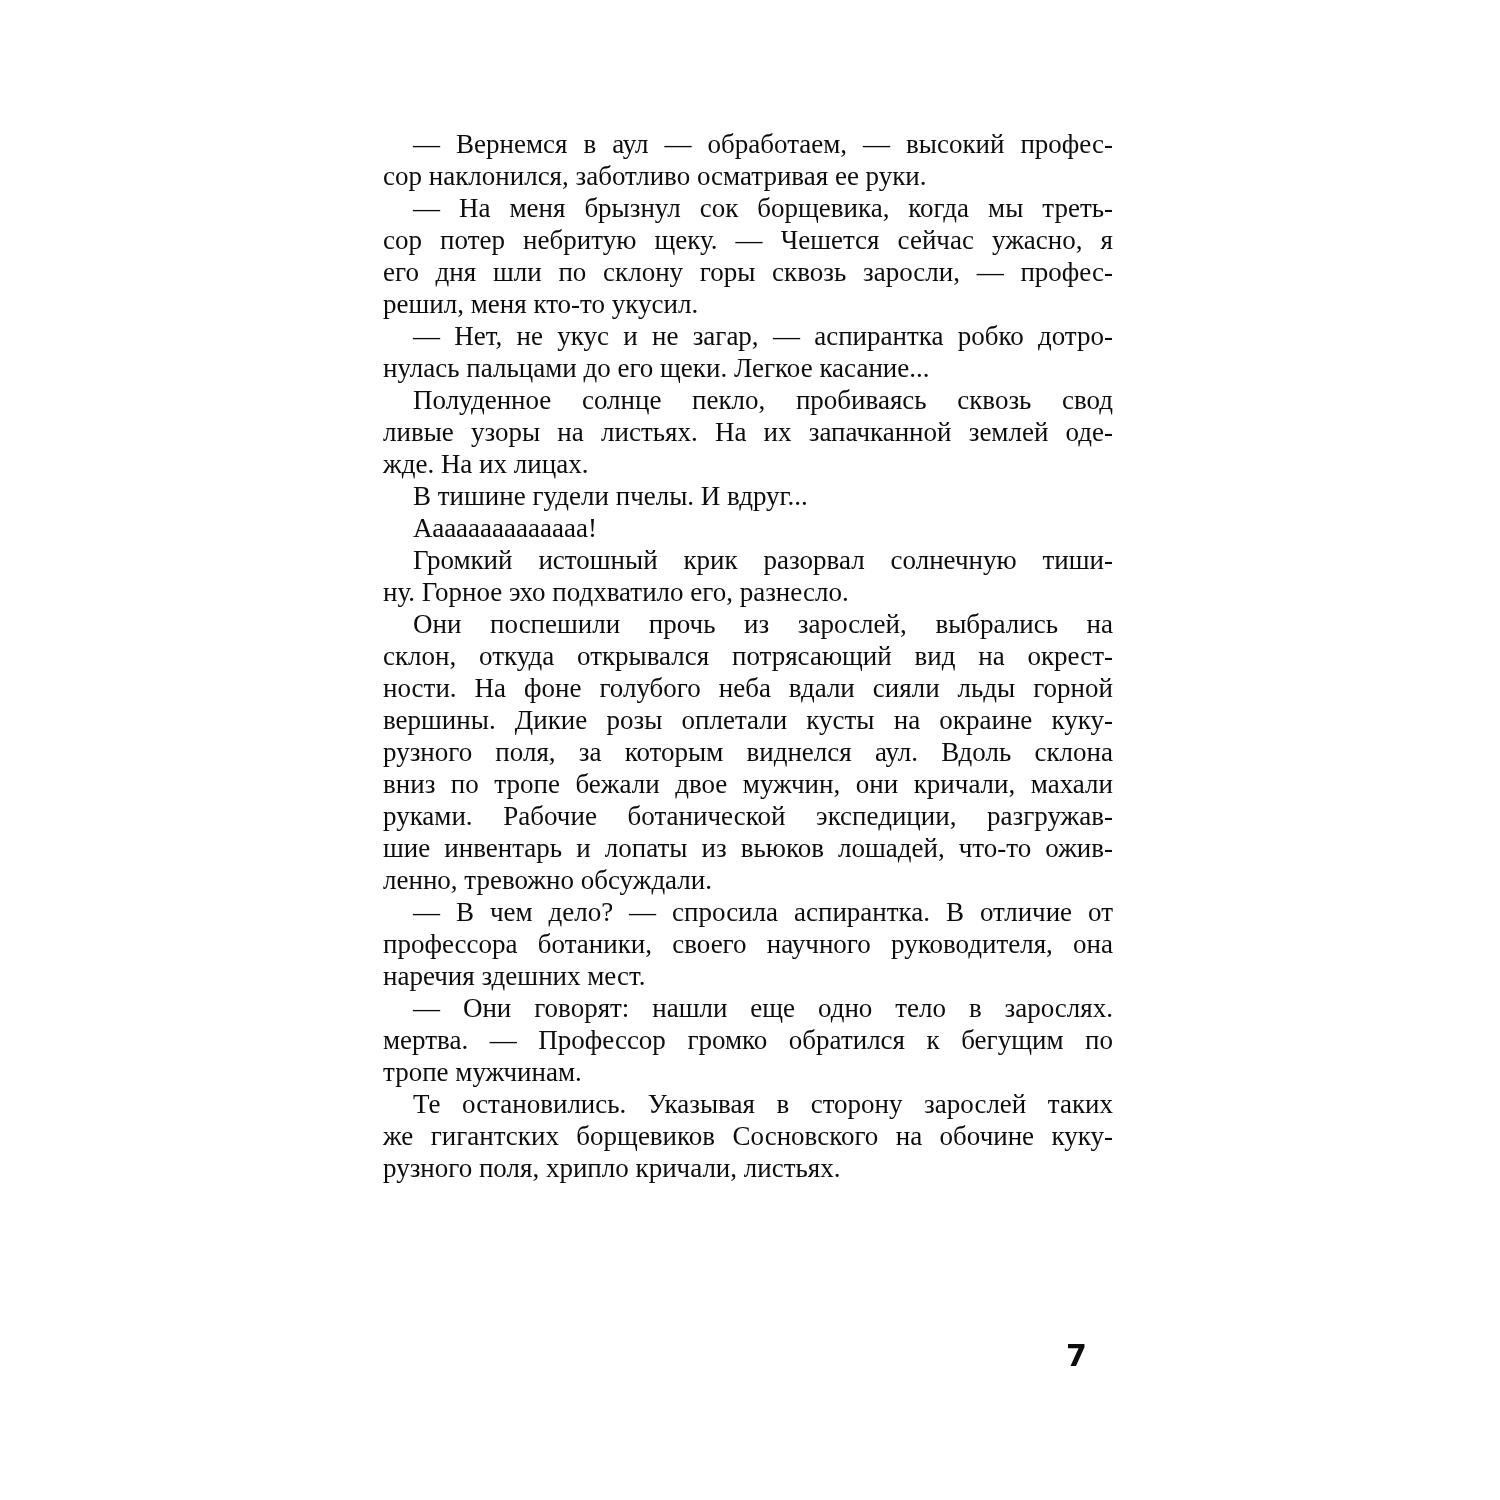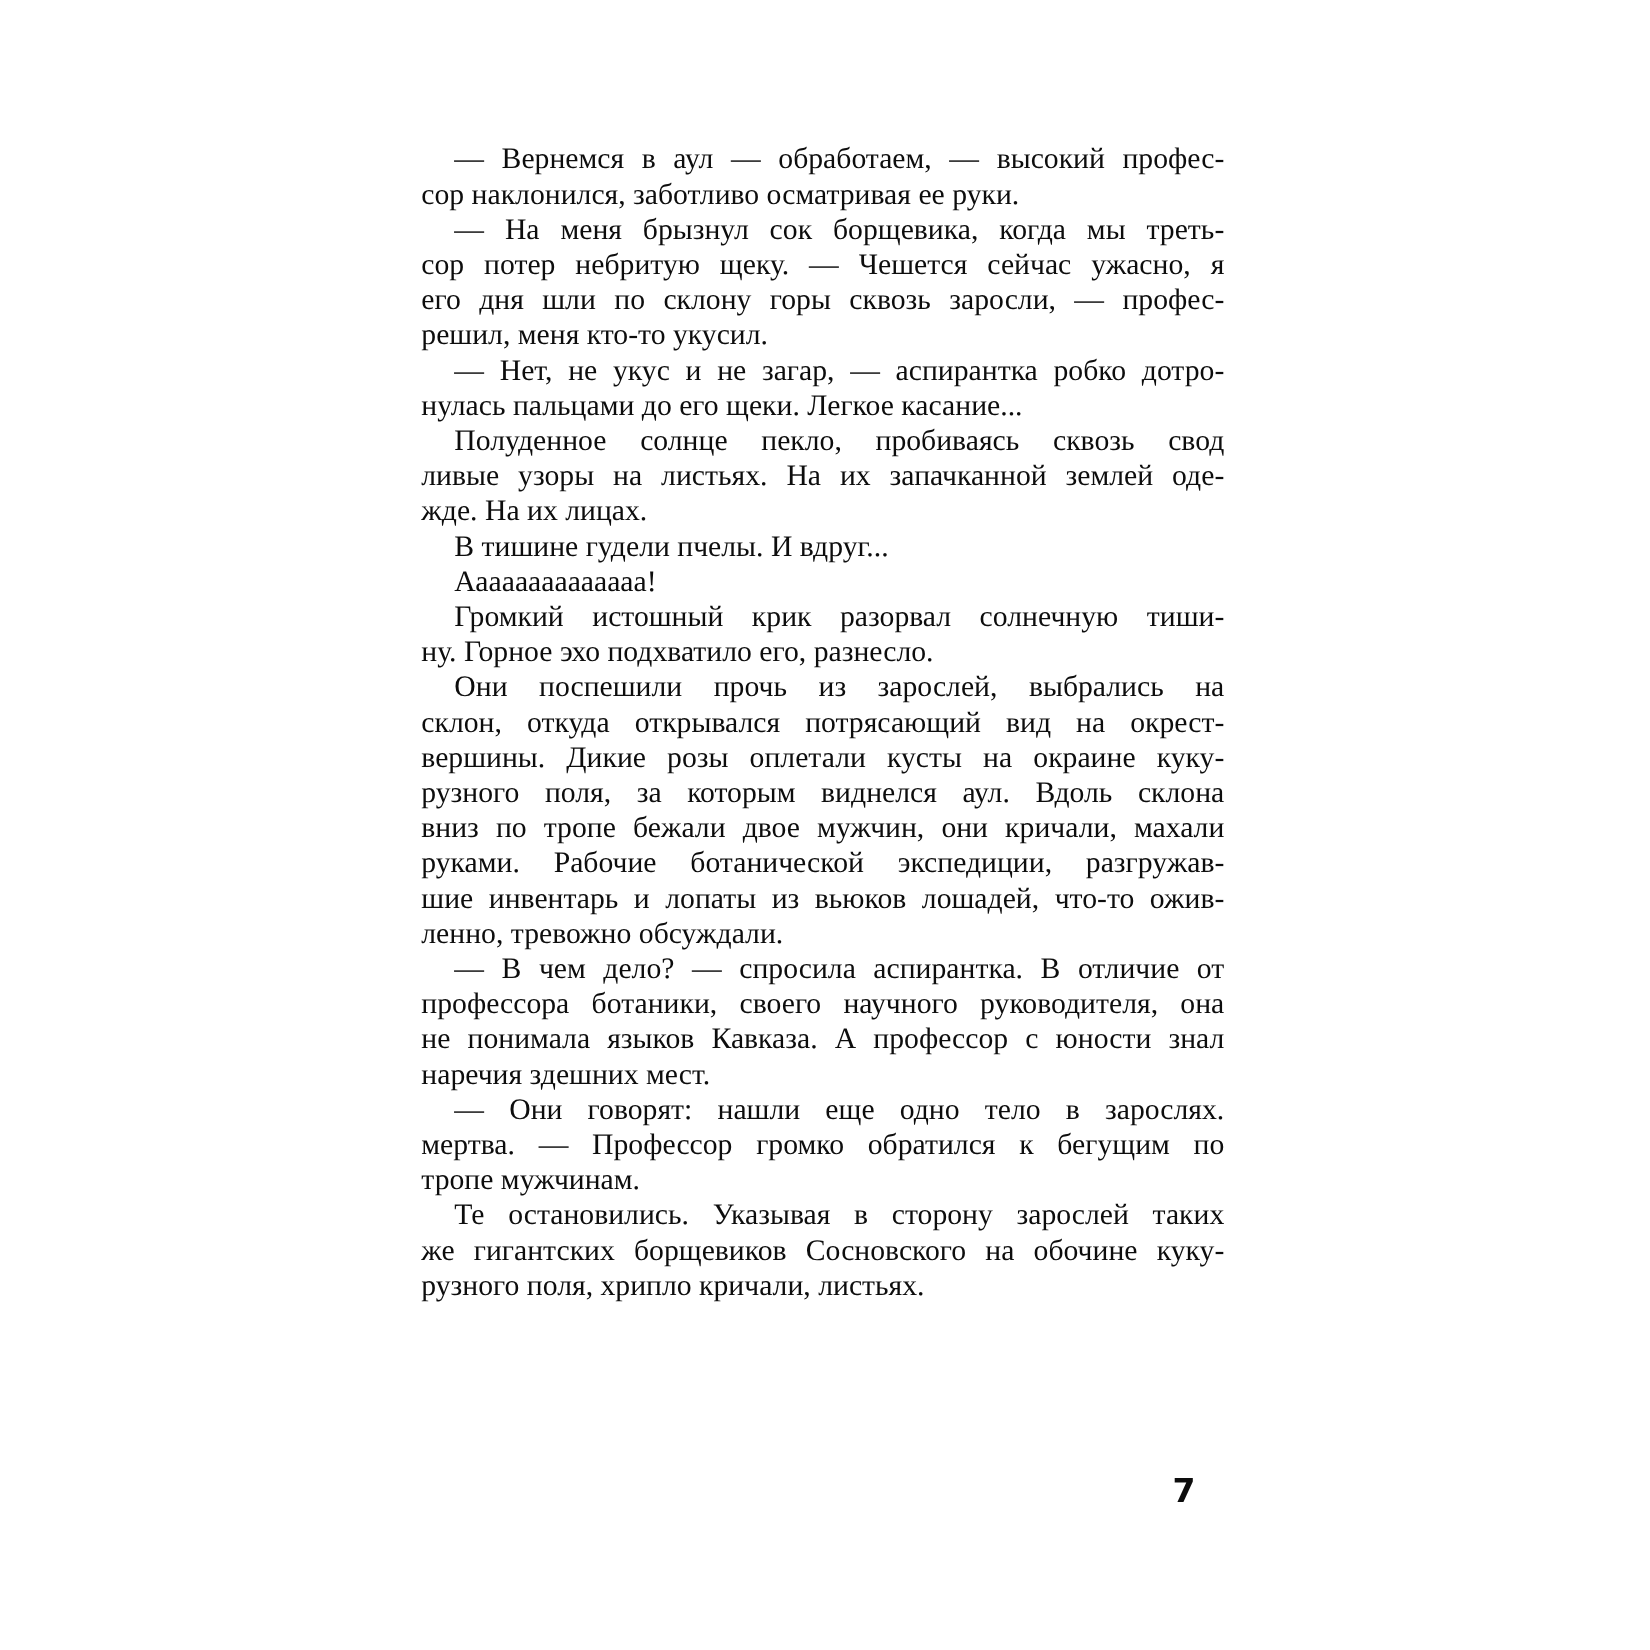--- a/index.html
+++ b/index.html
@@ -83,31 +83,31 @@
       <div class="paragraph">
         <div class="line first last">Аааааааааааааа!</div>
       </div>
       <div class="paragraph">
         <div class="line first">Громкий истошный крик разорвал солнечную тиши-</div>
         <div class="line last">ну. Горное эхо подхватило его, разнесло.</div>
       </div>
       <div class="paragraph">
         <div class="line first">Они поспешили прочь из зарослей, выбрались на</div>
         <div class="line">склон, откуда открывался потрясающий вид на окрест-</div>
+        <div class="line">ности. На фоне голубого неба вдали сияли льды горной</div>
         <div class="line">вершины. Дикие розы оплетали кусты на окраине куку-</div>
         <div class="line">рузного поля, за которым виднелся аул. Вдоль склона</div>
         <div class="line">вниз по тропе бежали двое мужчин, они кричали, махали</div>
         <div class="line">руками. Рабочие ботанической экспедиции, разгружав-</div>
         <div class="line">шие инвентарь и лопаты из вьюков лошадей, что-то ожив-</div>
         <div class="line last">ленно, тревожно обсуждали.</div>
       </div>
       <div class="paragraph">
         <div class="line first">— В чем дело? — спросила аспирантка. В отличие от</div>
         <div class="line">профессора ботаники, своего научного руководителя, она</div>
-        <div class="line">не понимала языков Кавказа. А профессор с юности знал</div>
         <div class="line last">наречия здешних мест.</div>
       </div>
       <div class="paragraph">
         <div class="line first">— Они говорят: нашли еще одно тело в зарослях.</div>
         <div class="line">мертва. — Профессор громко обратился к бегущим по</div>
         <div class="line last">тропе мужчинам.</div>
       </div>
       <div class="paragraph">
         <div class="line first">Те остановились. Указывая в сторону зарослей таких</div>
         <div class="line">же гигантских борщевиков Сосновского на обочине куку-</div>

